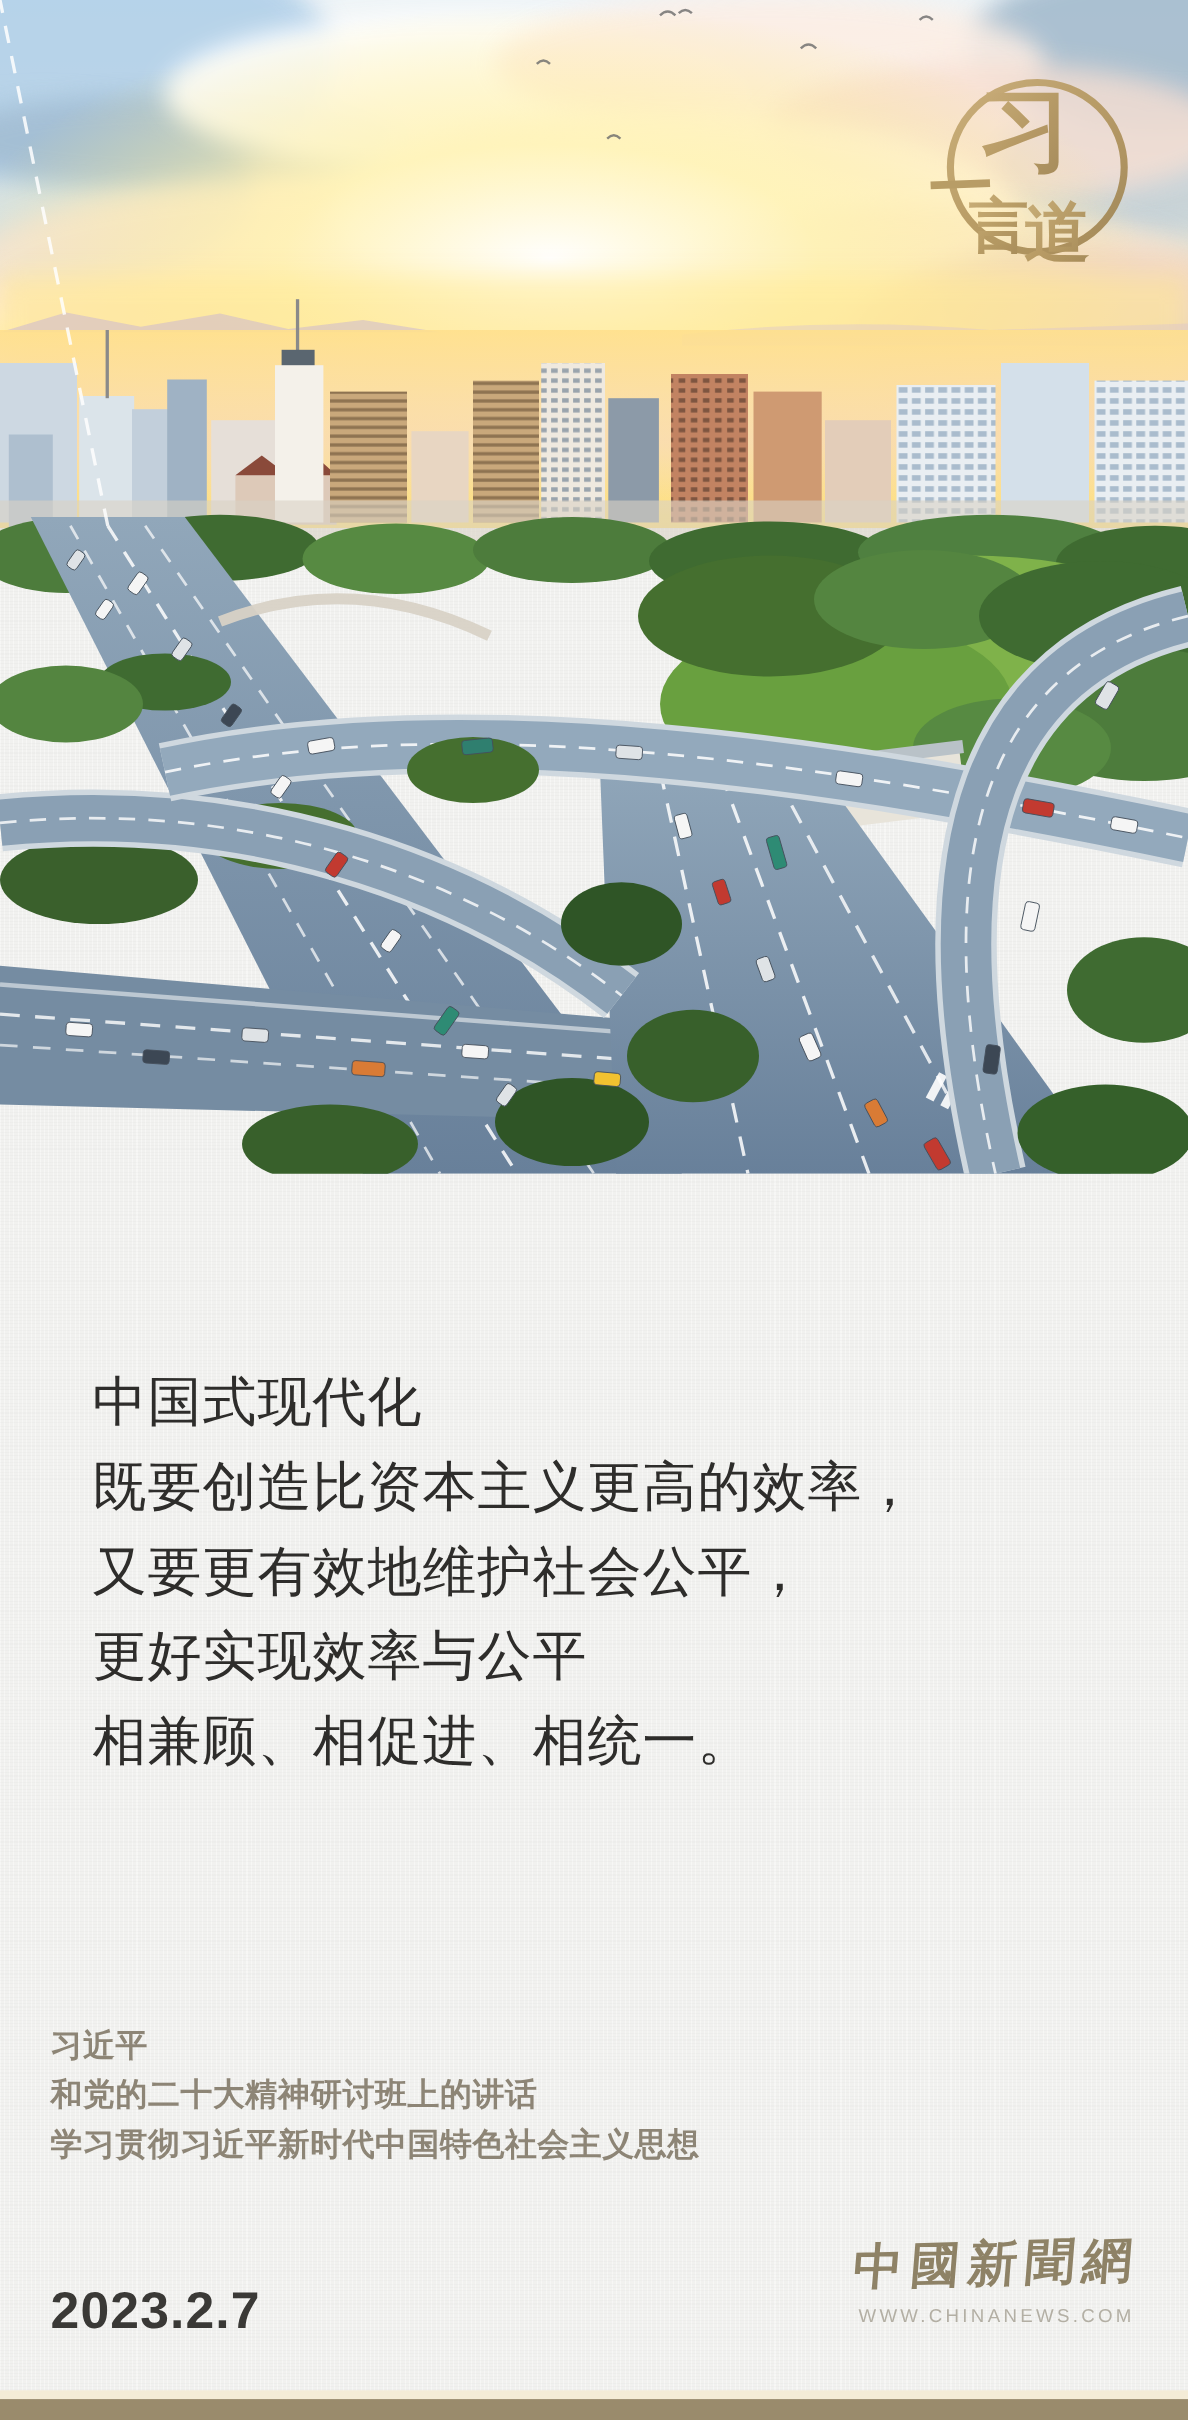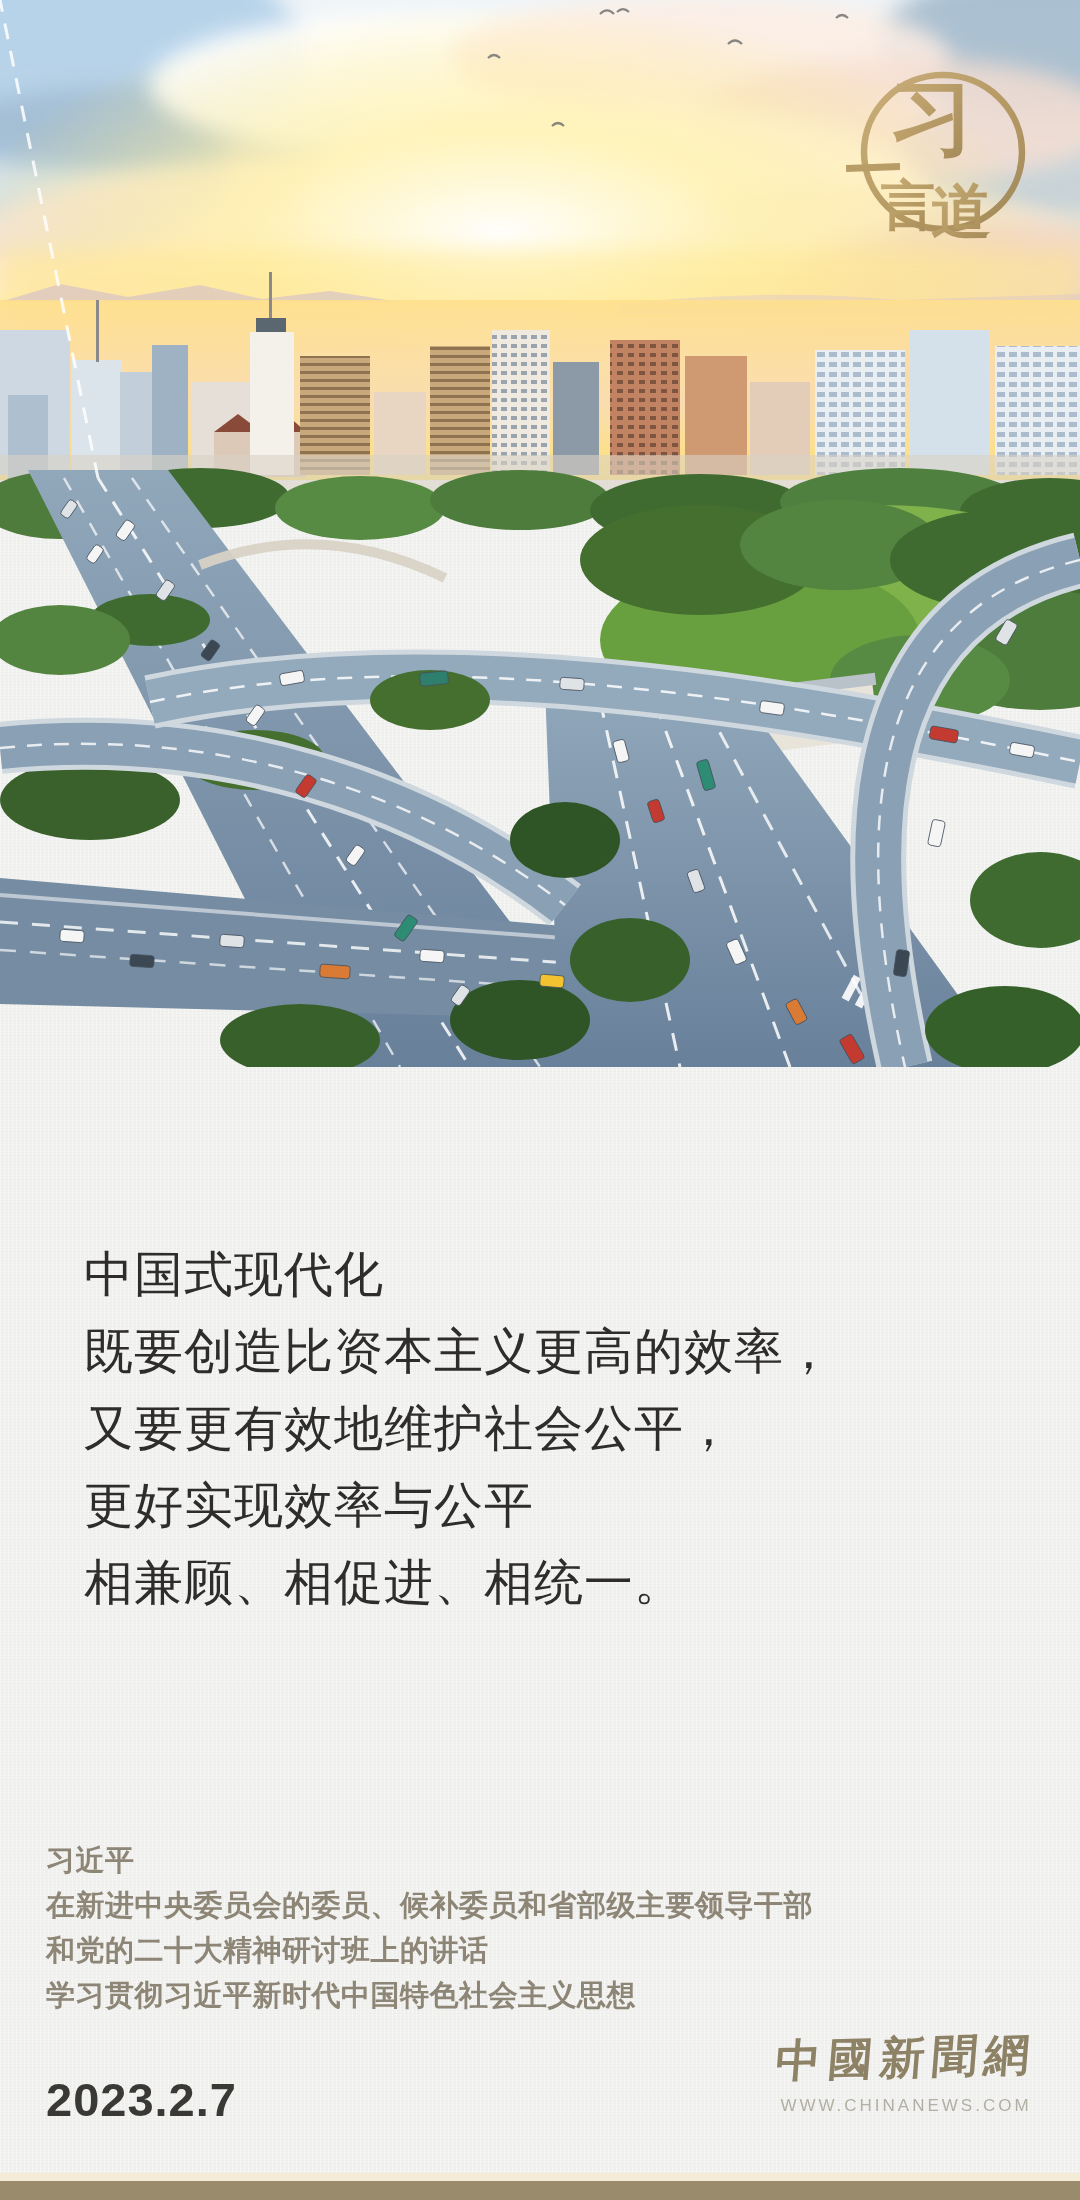--- a/index.html
+++ b/index.html
@@ -284,21 +284,20 @@
   <div class="quote">
     <div>中国式现代化</div>
     <div>既要创造比资本主义更高的效率，</div>
     <div>又要更有效地维护社会公平，</div>
     <div>更好实现效率与公平</div>
     <div>相兼顾、相促进、相统一。</div>
   </div>
 
   <div class="attribution">
     <div>习近平</div>
-    <div>在新进中央委员会的委员、候补委员和省部级主要领导干部</div>
     <div>和党的二十大精神研讨班上的讲话</div>
     <div>学习贯彻习近平新时代中国特色社会主义思想</div>
   </div>
 
   <div class="date">2023.2.7</div>
 
   <div class="brand">
     <div class="calli">中國新聞網</div>
     <div class="url">WWW.CHINANEWS.COM</div>
   </div>

